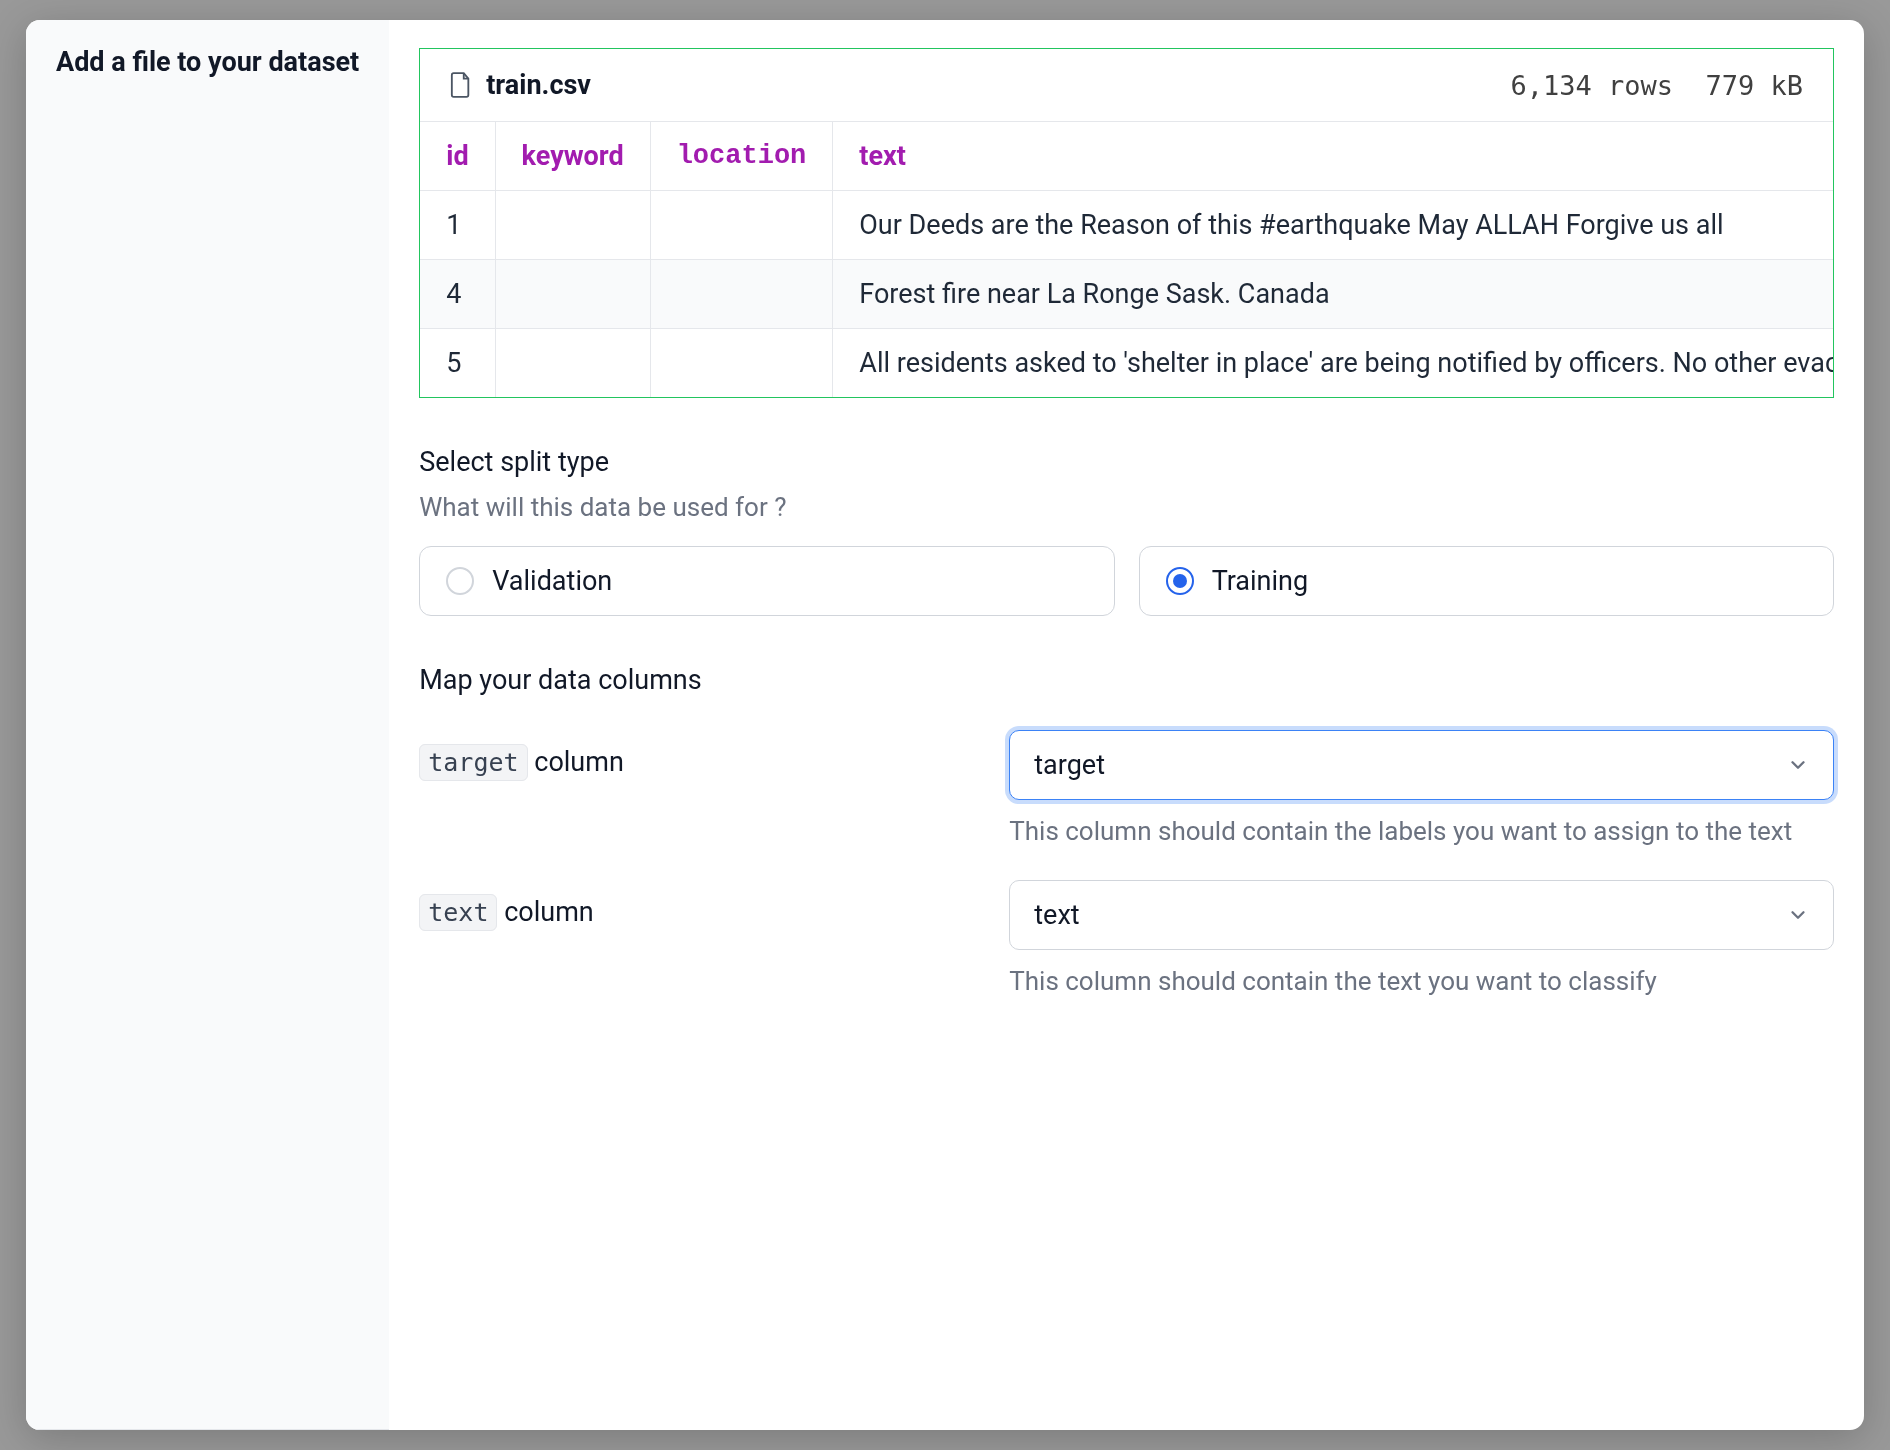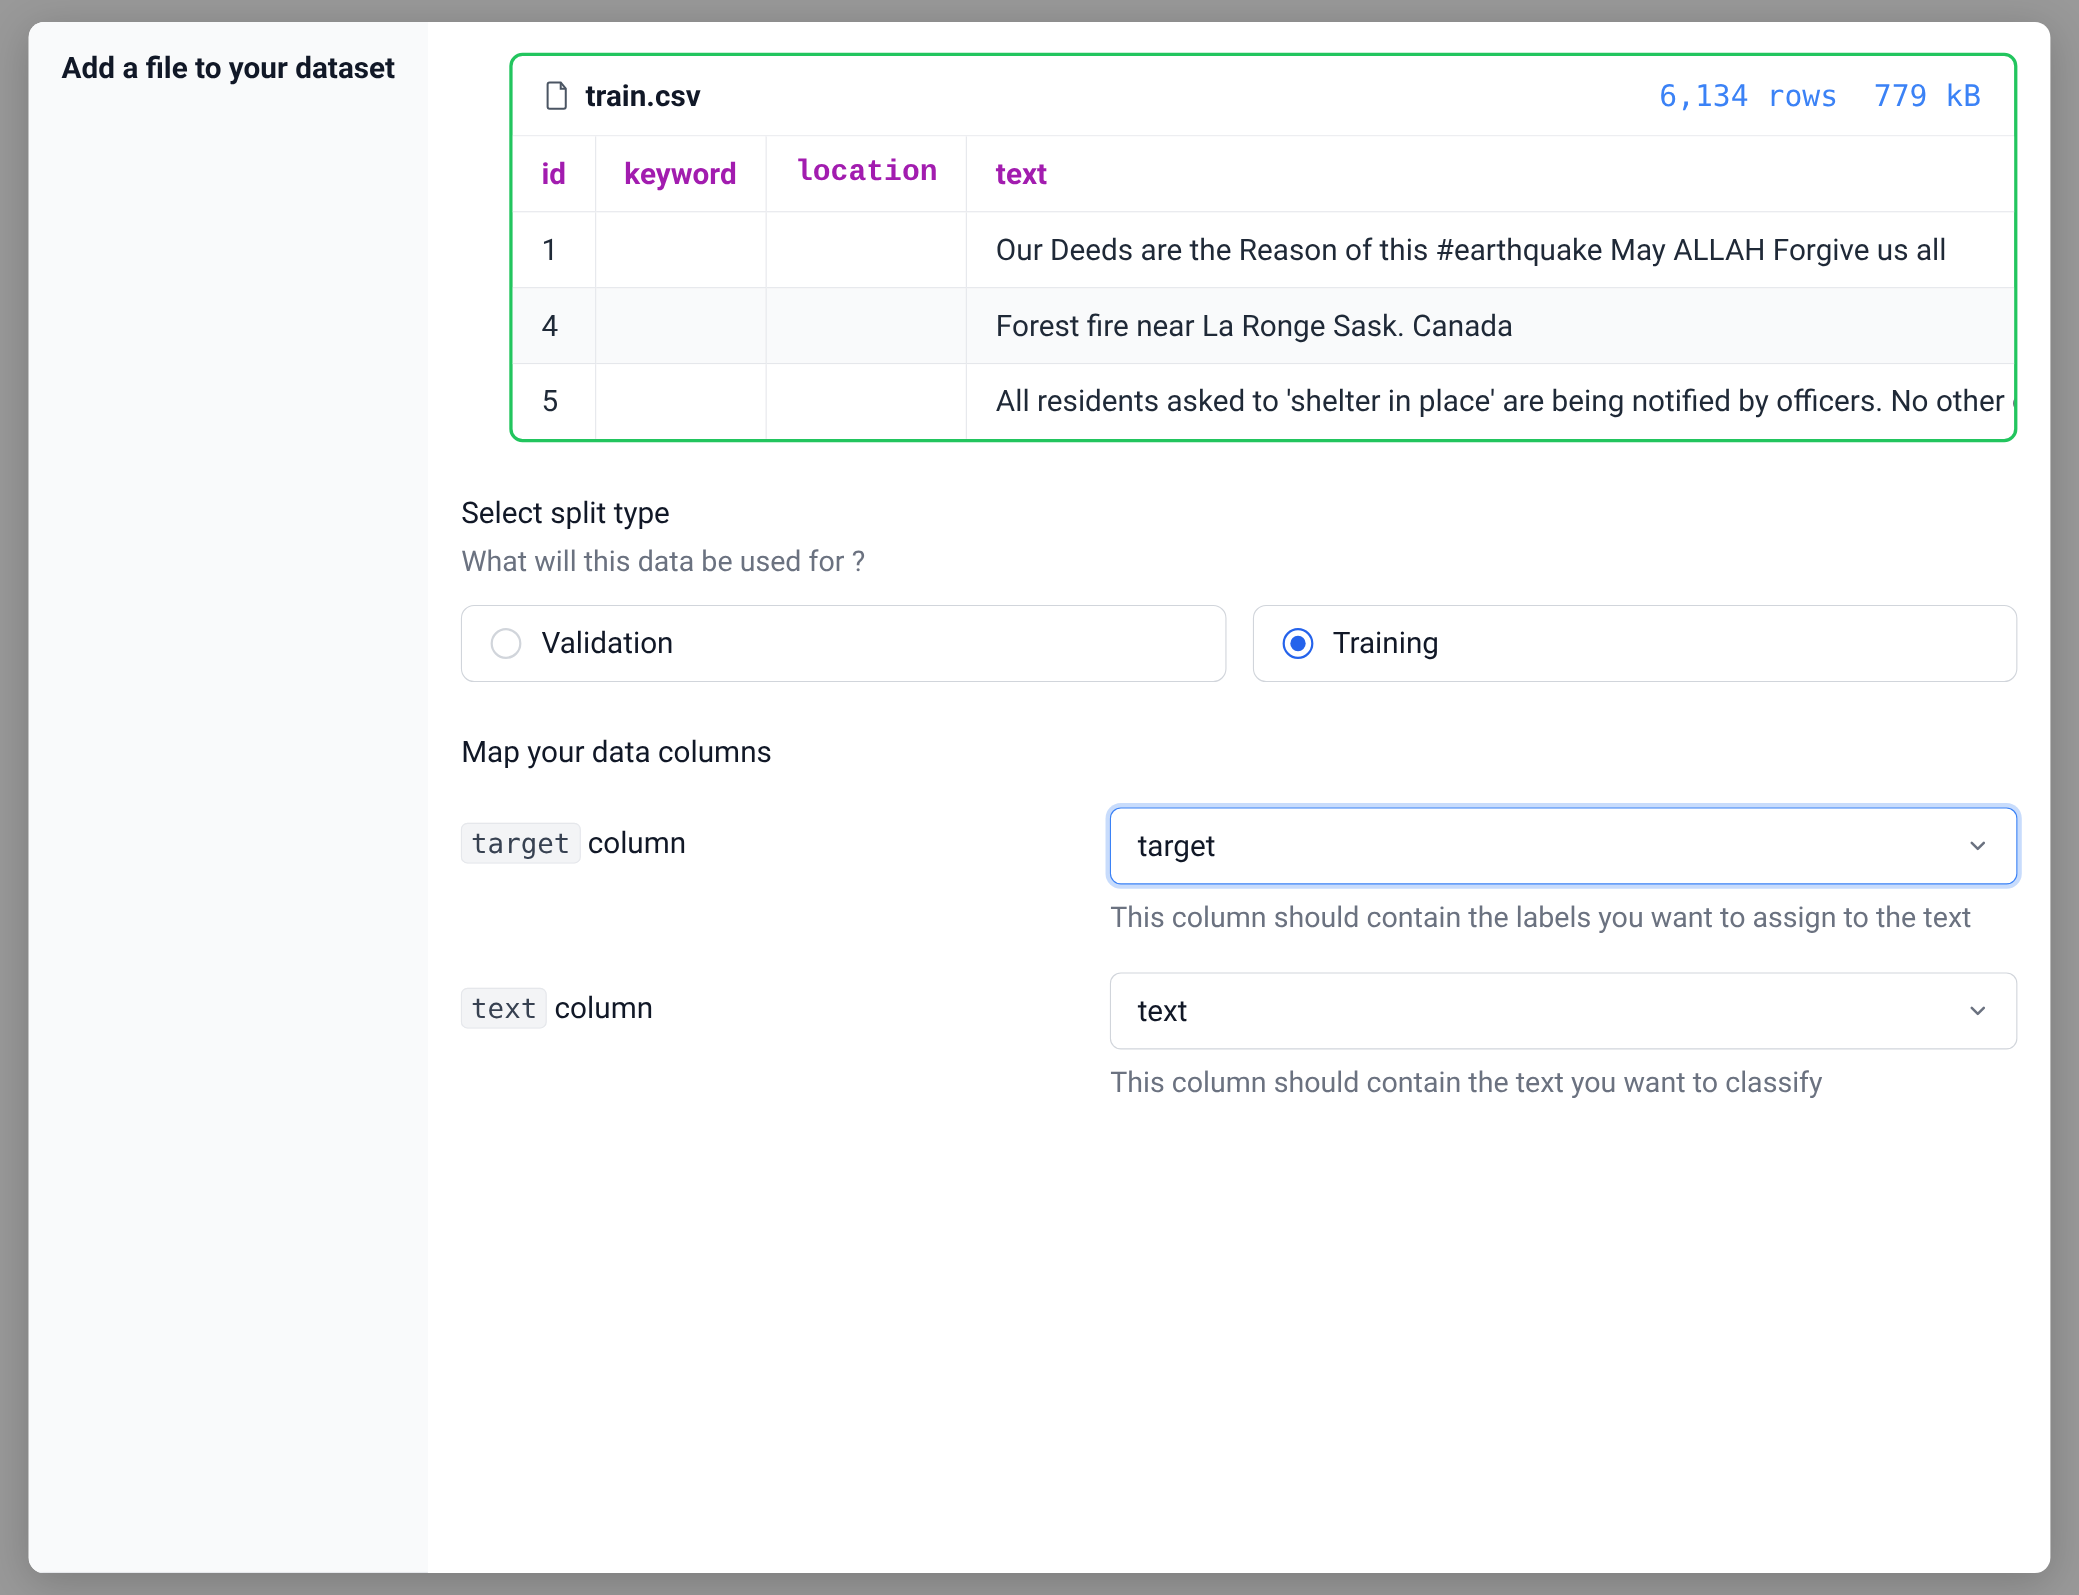--- a/index.html
+++ b/index.html
@@ -37,24 +37,23 @@
       font-size: 27px;
       font-weight: 700;
       color: #111827;
     }
     .modal-body {
       padding: 28px 30px 30px 30px;
       flex: 1;
       overflow: auto;
     }
     .file-card {
-      border: 3px solid #22c55e;
-      border-radius: 12px;
+      border: 1px solid #22c55e;
+      border-radius: 0;
       overflow: hidden;
-      margin-left: 44px;
     }
     .file-card-header {
       display: flex;
       align-items: center;
       padding: 20px 30px;
       border-bottom: 1px solid #e5e7eb;
     }
     .file-icon {
       width: 22px;
       height: 28px;
@@ -63,21 +62,21 @@
     }
     .file-name {
       font-size: 27px;
       font-weight: 700;
       color: #111827;
     }
     .file-meta {
       margin-left: auto;
       font-family: ui-monospace, SFMono-Regular, Menlo, monospace;
       font-size: 27px;
-      color: #3b82f6;
+      color: #404040;
     }
     table.preview {
       width: 100%;
       border-collapse: collapse;
     }
     table.preview th, table.preview td {
       text-align: left;
       padding: 18px 26px;
       font-size: 27px;
       border-bottom: 1px solid #e5e7eb;

